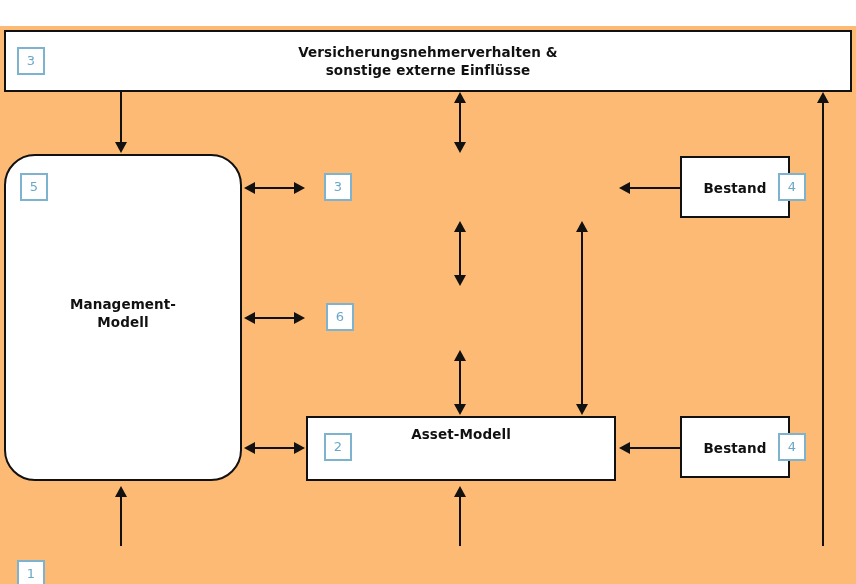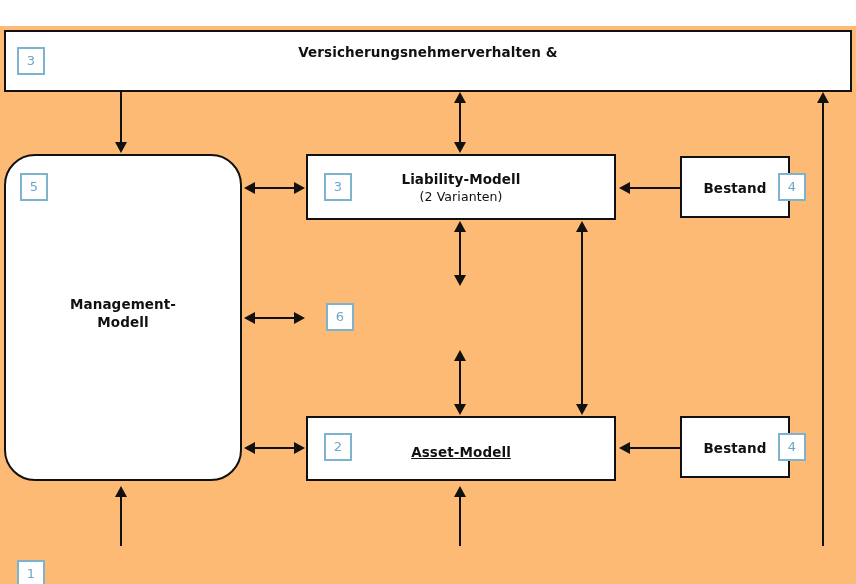--- a/index.html
+++ b/index.html
@@ -145,44 +145,39 @@
 
   <div class="ln ln-v" style="left:119.7px; top:470px; height:50px;"></div>
   <div class="arrowhead ah-up" style="left:115px; top:460px;"></div>
 
   <div class="ln ln-v" style="left:458.7px; top:470px; height:50px;"></div>
   <div class="arrowhead ah-up" style="left:454px; top:460px;"></div>
 
   <div class="box" style="left:4px; top:4px; width:848px; height:62px;">
     <div class="box-label" style="top:12px;">
       <span>Versicherungsnehmerverhalten &amp;</span><br>
+      <span>sonstige externe Einflüsse</span>
     </div>
   </div>
   <div class="badge" style="left:17px; top:21px;">3</div>
 
   <div class="box" style="left:4px; top:128px; width:238px; height:327px;border-radius:31px;">
     <div class="box-label" style="top:140px;">
       <span>Management-</span><br>
       <span>Modell</span>
     </div>
   </div>
   <div class="badge" style="left:20px; top:147px;">5</div>
 
-  <div class="box" style="left:306px; top:128px; width:310px; height:66px;">
-    <div class="box-label" style="top:15px;">
-      <span>Liability-Modell</span>
-      <span class="sub">(2 Varianten)</span>
-    </div>
-  </div>
   <div class="badge" style="left:324px; top:147px;">3</div>
 
   <div class="badge" style="left:326px; top:277px;">6</div>
 
   <div class="box" style="left:306px; top:390px; width:310px; height:65px;">
-    <div class="box-label" style="top:26px;text-decoration:underline;">
+    <div class="box-label" style="top:8px;">
       <span>Asset-Modell</span>
     </div>
   </div>
   <div class="badge" style="left:324px; top:407px;">2</div>
 
   <div class="box" style="left:680px; top:130px; width:110px; height:62px;">
     <div class="box-label" style="top:22px;">
       <span>Bestand</span>
     </div>
   </div>

